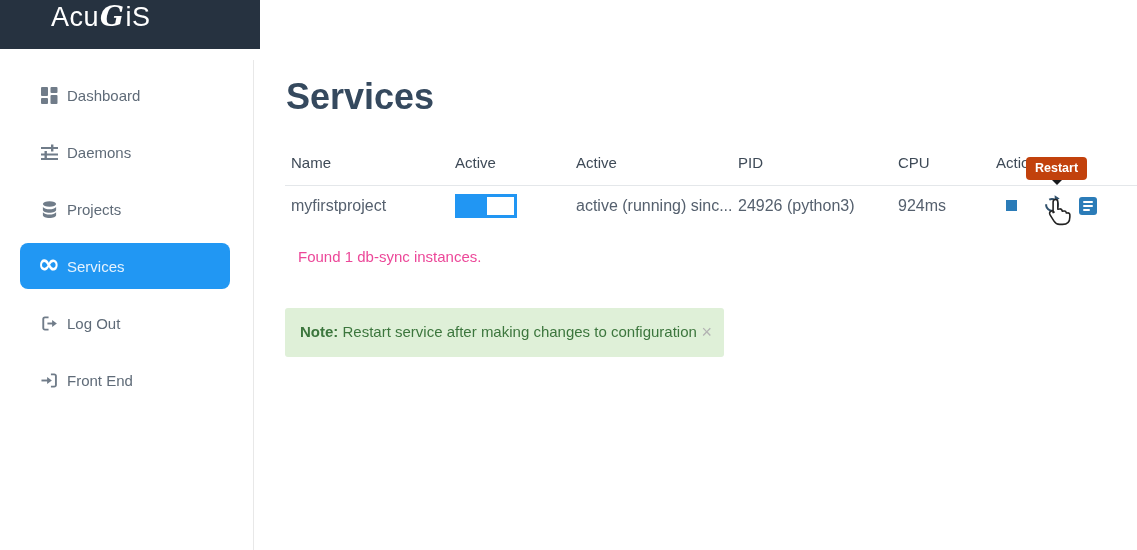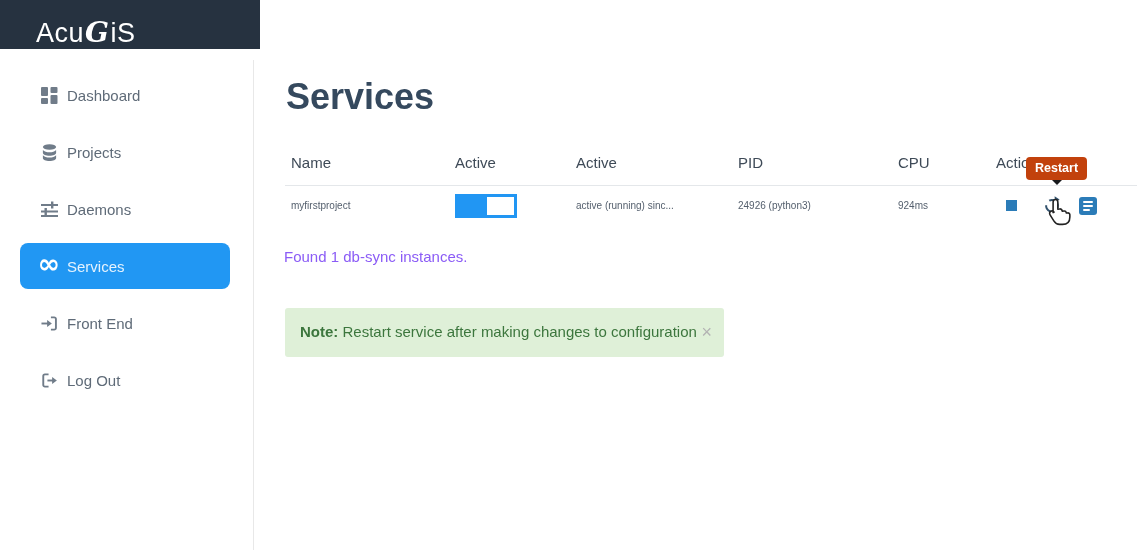--- a/index.html
+++ b/index.html
@@ -5,22 +5,22 @@
   * { box-sizing: border-box; }
   html,body { margin:0; padding:0; }
   body {
     width:1137px; height:550px; position:relative; overflow:hidden;
     background:#ffffff; font-family:"Liberation Sans", sans-serif;
   }
 
   
   .brand {
     position:absolute; left:0; top:0; width:260px; height:49px;
-    background:#263240; color:#fff; display:flex; align-items:flex-end;
-    padding-left:36px; font-size:27px; letter-spacing:.5px;
+    background:#263240; color:#fff; display:flex; align-items:flex-start;
+    padding-left:51px; font-size:27px; letter-spacing:.5px;
   }
   .brand .g {
     font-family:"DejaVu Serif", serif; font-style:italic; font-weight:bold;
     margin:0 1px; font-size:28px;
   }
 
   
   .sidebar {
     position:absolute; left:0; top:60px; bottom:0; width:254px;
     border-right:1px solid #e8e8e8; padding-top:12px; background:#fff;
@@ -52,21 +52,21 @@
 
   table.svc {
     position:absolute; left:25px; top:146px; width:852px;
     border-collapse:collapse; table-layout:fixed;
   }
   .svc th {
     text-align:left; font-weight:400; font-size:15px; color:#3e4a57;
     padding:8px 8px 14px 6px; border-bottom:1px solid #e4e7ea;
   }
   .svc td {
-    font-size:10px; color:#55606e; padding:0 8px 0 6px; height:40px;
+    font-size:16px; color:#55606e; padding:0 8px 0 6px; height:40px;
     vertical-align:middle; white-space:nowrap; overflow:hidden;
   }
 
   .toggle {
     width:62px; height:24px; background:#2196f3; position:relative;
     display:inline-block; vertical-align:middle; cursor:pointer;
   }
   .toggle .knob {
     position:absolute; right:3px; top:3px; width:27px; height:18px; background:#fff;
   }
@@ -78,21 +78,21 @@
   .restart-icon { margin-left:26px; cursor:pointer; position:relative; }
   .logs-icon {
     margin-left:18px; width:18px; height:18px; background:#2b7cb8; border-radius:3px;
     position:relative; cursor:pointer;
   }
   .logs-icon i { position:absolute; left:4px; height:2px; background:#fff; border-radius:1px; }
   .logs-icon i:nth-child(1){ top:4px;  width:10px; }
   .logs-icon i:nth-child(2){ top:8px;  width:10px; }
   .logs-icon i:nth-child(3){ top:12px; width:7px; }
 
-  .found-text { position:absolute; left:24px; top:248px; font-size:15px; color:#8b5cf6; }
+  .found-text { position:absolute; left:38px; top:248px; font-size:15px; color:#ec4899; }
 
   .note-box {
     position:absolute; left:25px; top:308px; width:439px; height:49px;
     background:#dff0d8; border-radius:3px; color:#3c763d; font-size:15px;
     padding:14px 18px 14px 15px; line-height:20px;
   }
   .note-box b { font-weight:700; }
   .note-close {
     position:absolute; right:12px; top:14px; color:#b3b3b3; font-size:18px;
     line-height:20px; cursor:pointer; font-weight:400;
@@ -126,73 +126,73 @@
       <svg width="17" height="17" viewBox="0 0 17 17">
         <rect class="fl" x="0" y="0" width="7" height="9" rx="1"></rect>
         <rect class="fl" x="9.5" y="0" width="7" height="6" rx="1"></rect>
         <rect class="fl" x="0" y="11" width="7" height="6" rx="1"></rect>
         <rect class="fl" x="9.5" y="8" width="7" height="9" rx="1"></rect>
       </svg>
     </span>
     <span>Dashboard</span>
   </div>
 
-
-  <div class="nav-item">
-    <span class="ico">
-      <svg width="17" height="17" viewBox="0 0 18 18">
-        <ellipse class="fl" cx="9" cy="3.2" rx="7" ry="2.9"></ellipse>
-        <path class="fl" d="M2 6.3c1.5 1.7 4 2.5 7 2.5s5.5-.8 7-2.5v3.2c0 1.6-3.1 2.9-7 2.9s-7-1.3-7-2.9z"></path>
-        <path class="fl" d="M2 11.9c1.5 1.7 4 2.5 7 2.5s5.5-.8 7-2.5v3.1c0 1.6-3.1 2.9-7 2.9s-7-1.3-7-2.9z"></path>
-      </svg>
-    </span>
-    <span>Projects</span>
-  </div>
 
   <div class="nav-item">
     <span class="ico">
       <svg width="17" height="17" viewBox="0 0 17 17">
         <rect class="fl" x="0" y="3" width="17" height="2"></rect>
         <rect class="fl" x="10" y="0.5" width="2.4" height="7"></rect>
         <rect class="fl" x="0" y="9.5" width="17" height="2"></rect>
         <rect class="fl" x="3.5" y="7" width="2.4" height="7"></rect>
         <rect class="fl" x="0" y="14" width="17" height="2"></rect>
       </svg>
     </span>
     <span>Daemons</span>
   </div>
 
+  <div class="nav-item">
+    <span class="ico">
+      <svg width="17" height="17" viewBox="0 0 18 18">
+        <ellipse class="fl" cx="9" cy="3.2" rx="7" ry="2.9"></ellipse>
+        <path class="fl" d="M2 6.3c1.5 1.7 4 2.5 7 2.5s5.5-.8 7-2.5v3.2c0 1.6-3.1 2.9-7 2.9s-7-1.3-7-2.9z"></path>
+        <path class="fl" d="M2 11.9c1.5 1.7 4 2.5 7 2.5s5.5-.8 7-2.5v3.1c0 1.6-3.1 2.9-7 2.9s-7-1.3-7-2.9z"></path>
+      </svg>
+    </span>
+    <span>Projects</span>
+  </div>
+
   <div class="nav-item active">
     <span class="ico">
       <span class="infinity-glyph">∞</span>
     </span>
     <span>Services</span>
   </div>
 
+
+  <div class="nav-item">
+    <span class="ico">
+      <svg width="17" height="17" viewBox="0 0 18 18">
+        <path class="st" d="M8 2.5H4.2a1.8 1.8 0 0 0-1.8 1.8v9.4a1.8 1.8 0 0 0 1.8 1.8H8"></path>
+        <rect class="fl" x="6.8" y="8" width="6" height="2"></rect>
+        <polygon class="fl" points="11.8,5.3 16.8,9 11.8,12.7"></polygon>
+      </svg>
+    </span>
+    <span>Log Out</span>
+  </div>
 
   <div class="nav-item">
     <span class="ico">
       <svg width="17" height="17" viewBox="0 0 18 18">
         <path class="st" d="M10.5 2.5h3.5a1.8 1.8 0 0 1 1.8 1.8v9.4a1.8 1.8 0 0 1-1.8 1.8h-3.5"></path>
         <rect class="fl" x="0.5" y="8" width="7" height="2"></rect>
         <polygon class="fl" points="6.5,5.3 11.5,9 6.5,12.7"></polygon>
       </svg>
     </span>
     <span>Front End</span>
-  </div>
-
-  <div class="nav-item">
-    <span class="ico">
-      <svg width="17" height="17" viewBox="0 0 18 18">
-        <path class="st" d="M8 2.5H4.2a1.8 1.8 0 0 0-1.8 1.8v9.4a1.8 1.8 0 0 0 1.8 1.8H8"></path>
-        <rect class="fl" x="6.8" y="8" width="6" height="2"></rect>
-        <polygon class="fl" points="11.8,5.3 16.8,9 11.8,12.7"></polygon>
-      </svg>
-    </span>
-    <span>Log Out</span>
   </div>
 
 </div>
 
 <div class="main">
   <h1 class="page-title">Services</h1>
 
   <table class="svc">
     <colgroup>
       <col style="width:164px">

